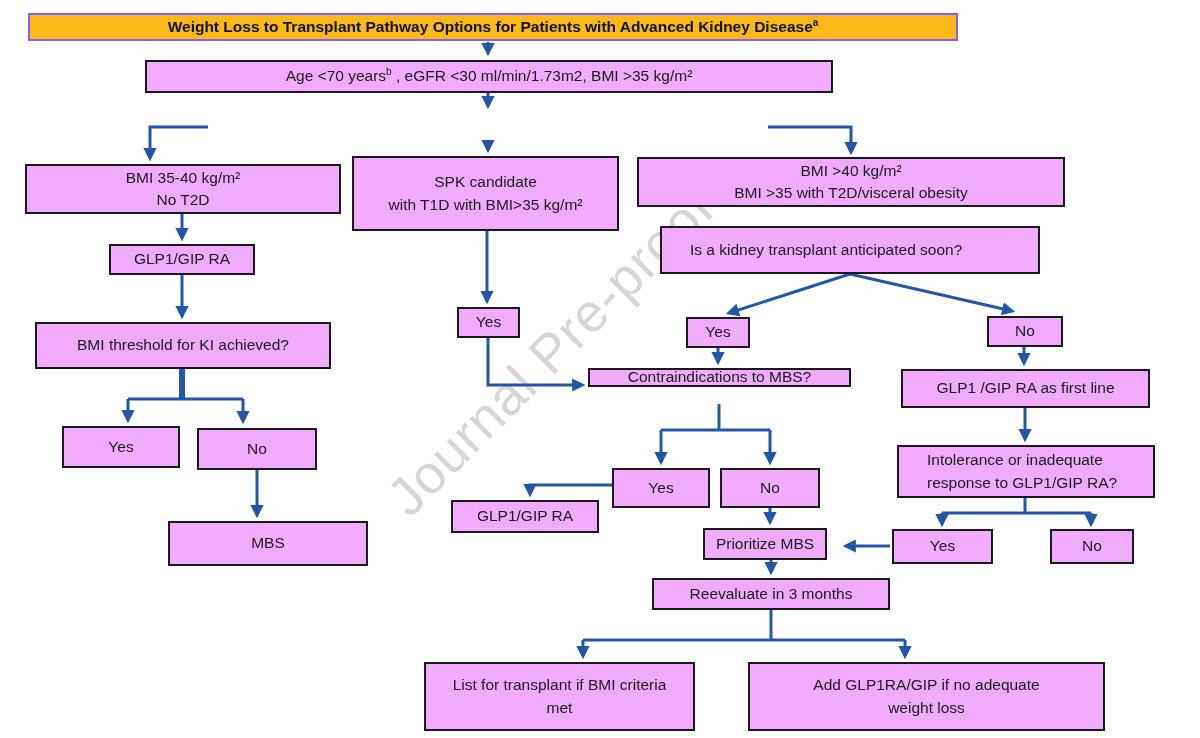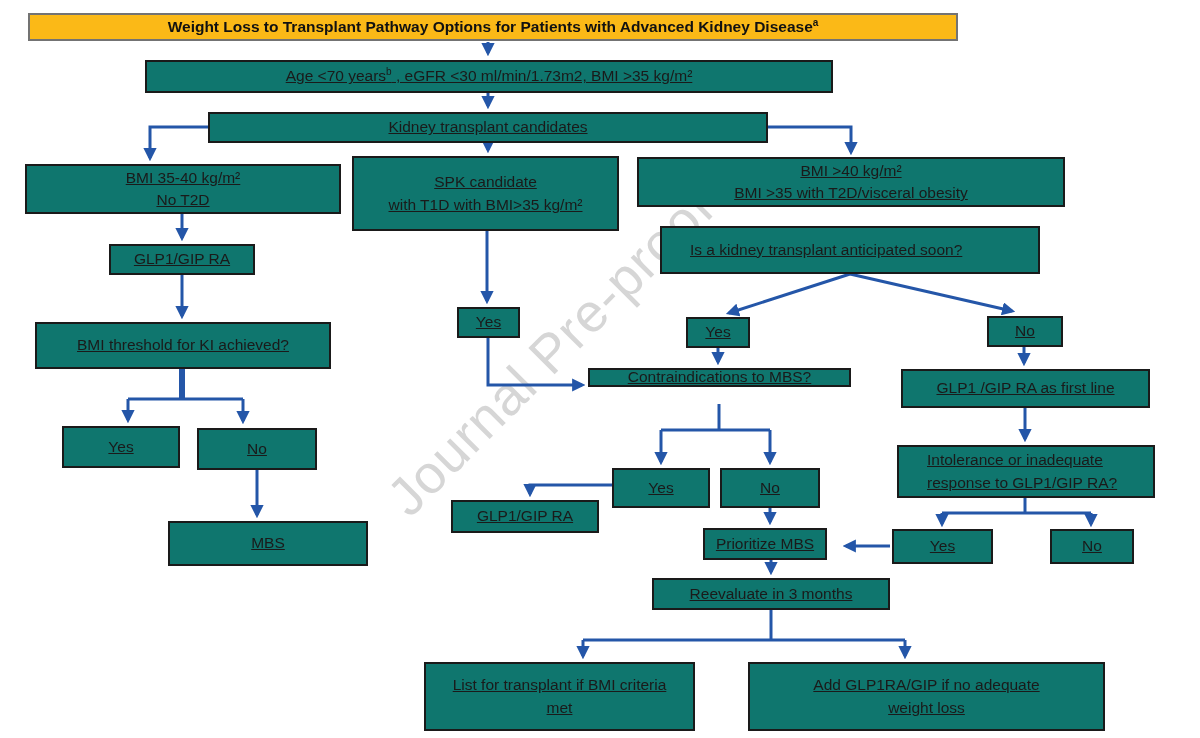--- a/index.html
+++ b/index.html
@@ -1,29 +1,29 @@
 <!DOCTYPE html>
 <html><head>
 <meta charset="utf-8">
 <style>
   html,body{margin:0;padding:0;background:#ffffff;}
   #stage{
     position:relative;width:1200px;height:738px;background:#ffffff;overflow:hidden;
     font-family:"Liberation Sans","DejaVu Sans",sans-serif;color:#1a1a1a;
   }
   .node{
-    position:absolute;background:#0f766e;border:2px solid #1a1a1a;
+    position:absolute;background:#f0abfc;border:2px solid #1a1a1a;
     display:flex;align-items:center;justify-content:center;
-    text-align:center;font-size:15.5px;line-height:1.45;z-index:3;box-sizing:border-box;text-decoration:underline;
+    text-align:center;font-size:15.5px;line-height:1.45;z-index:3;box-sizing:border-box;
   }
   .node .nt{white-space:pre-line;}
   .node.leftalign{justify-content:flex-start;text-align:left;padding-left:28px;}
   #title-bar{
     position:absolute;left:28px;top:13px;width:930px;height:28px;z-index:3;
-    background:#FBB917;border:2px solid #737373;box-sizing:border-box;
+    background:#FBB917;border:2px solid #8b5cf6;box-sizing:border-box;
     display:flex;align-items:center;justify-content:center;
     font-size:15.5px;font-weight:bold;color:#111;
   }
   sup{font-size:10px;line-height:0;}
   #watermark{
     position:absolute;left:550px;top:352px;z-index:1;
     transform:translate(-50%,-50%) rotate(-45deg);
     font-size:54px;color:#9e9e9e;opacity:.42;white-space:nowrap;letter-spacing:1px;
   }
   #wires{position:absolute;left:0;top:0;z-index:2;}
@@ -98,23 +98,20 @@
   </svg>
 
   <div id="title-bar">
     <span><span>Weight Loss to Transplant Pathway Options for Patients with Advanced Kidney Disease</span><sup>a</sup></span>
   </div>
 
   <div class="node" style="left:145px;top:60px;width:688px;height:33px">
     <span><span>Age &lt;70 years</span><sup>b</sup><span> , eGFR &lt;30 ml/min/1.73m2, BMI &gt;35 kg/m²</span></span>
   </div>
 
-  <div class="node" style="left:208px;top:112px;width:560px;height:31px">
-    <span class="nt">Kidney transplant candidates</span>
-  </div>
 
   <div class="node" style="left:25px;top:164px;width:316px;height:50px">
     <span class="nt">BMI 35-40 kg/m²
 No T2D</span>
   </div>
 
   <div class="node" style="left:352px;top:156px;width:267px;height:75px">
     <span class="nt">SPK candidate
 with T1D with BMI&gt;35 kg/m²</span>
   </div>

